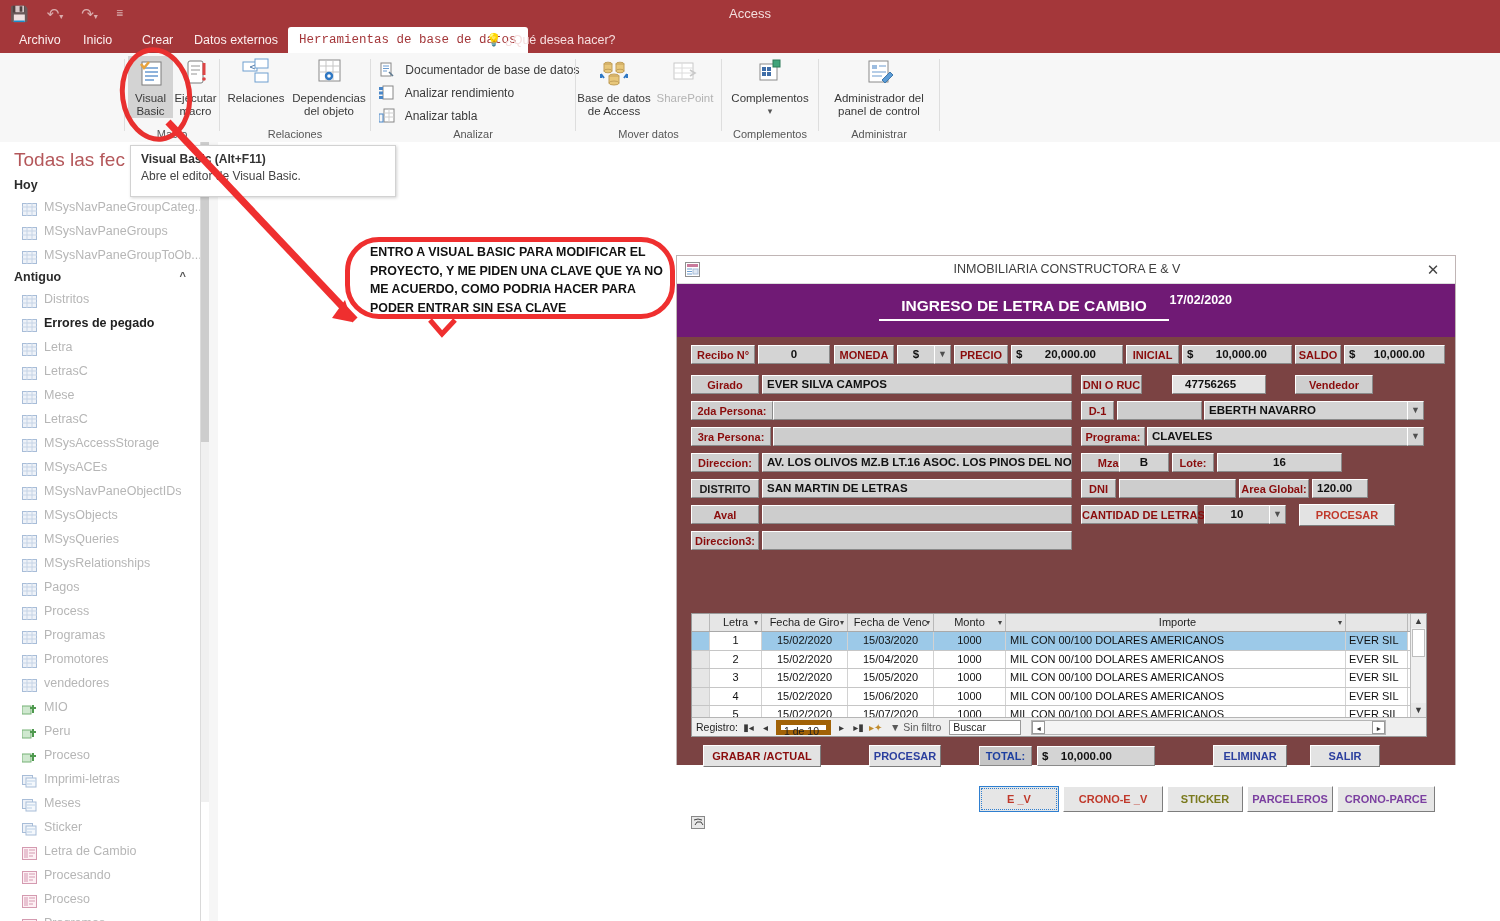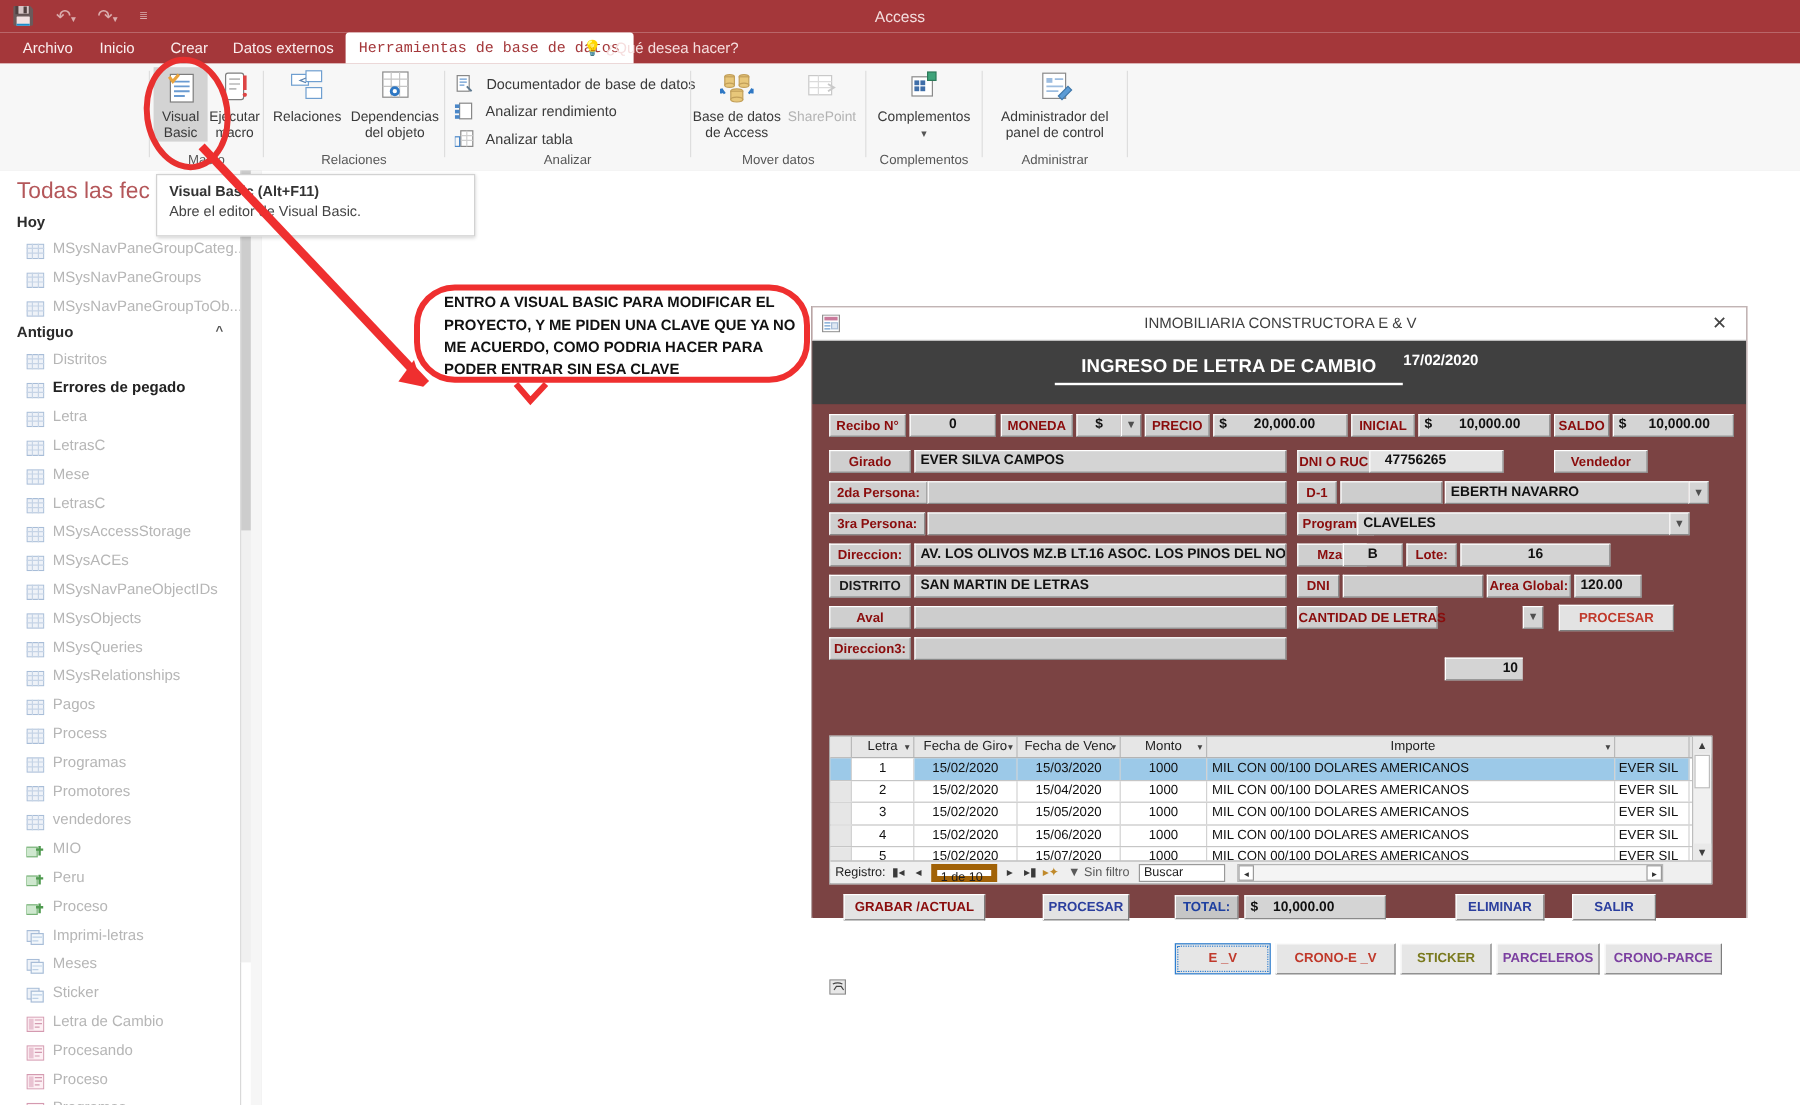--- a/index.html
+++ b/index.html
@@ -124,21 +124,21 @@
   .fw-ico{position:absolute;left:8px;top:6px;width:15px;height:15px;}
   .fw-cap{
     position:absolute;left:0;top:0;width:780px;height:27px;line-height:27px;text-align:center;
     font-size:12.5px;color:#3e3e3e;
   }
   .fw-close{
     position:absolute;right:8px;top:0;width:28px;height:27px;line-height:27px;text-align:center;
     font-size:15px;color:#444;cursor:default;
   }
   .fw-head{
-    position:relative;height:53px;background:#404040;
+    position:relative;height:53px;background:#701a75;
   }
   .fw-head-title{
     position:absolute;left:202px;top:13px;width:290px;text-align:center;
     color:#ffffff;font-size:15.5px;font-weight:bold;padding-bottom:4px;
     border-bottom:2px solid #ffffff;
   }
   .fw-date{
     position:absolute;right:223px;top:9px;color:#ffffff;font-size:12.5px;font-weight:bold;
   }
   .fw-body{position:relative;height:428px;background:#7b4343;}
@@ -648,49 +648,49 @@
     <div class="lbl" style="left:14px;top:116px;width:68px;">Direccion:</div>
     <div class="fld" style="left:85px;top:116px;width:310px;">AV. LOS OLIVOS MZ.B LT.16 ASOC. LOS PINOS DEL NOR</div>
     <div class="lbl dark" style="left:14px;top:142px;width:68px;">DISTRITO</div>
     <div class="fld" style="left:85px;top:142px;width:310px;">SAN MARTIN DE LETRAS</div>
     <div class="lbl" style="left:14px;top:168px;width:68px;">Aval</div>
     <div class="fld empty" style="left:85px;top:168px;width:310px;"></div>
     <div class="lbl" style="left:14px;top:194px;width:68px;">Direccion3:</div>
     <div class="fld empty" style="left:85px;top:194px;width:310px;"></div>
 
     <div class="lbl" style="left:404px;top:38px;width:61px;">DNI O RUC</div>
-    <div class="fld light" style="left:464px;top:38px;width:112px;padding-left:12px;">47756265</div>
+    <div class="fld light" style="left:495px;top:38px;width:94px;padding-left:12px;">47756265</div>
     <div class="lbl" style="left:618px;top:38px;width:78px;">Vendedor</div>
 
     <div class="lbl" style="left:404px;top:64px;width:33px;">D-1</div>
     <div class="fld empty" style="left:440px;top:64px;width:85px;"></div>
     <div class="combo" style="left:527px;top:64px;width:220px;">
       <div class="box">EBERTH NAVARRO</div>
       <div class="arw">▼</div>
     </div>
 
     <div class="lbl" style="left:404px;top:90px;width:64px;">Programa:</div>
-    <div class="combo" style="left:454px;top:90px;width:277px;">
+    <div class="combo" style="left:470px;top:90px;width:277px;">
       <div class="box">CLAVELES</div>
       <div class="arw">▼</div>
     </div>
 
     <div class="lbl" style="left:404px;top:116px;width:58px;">Mza:</div>
     <div class="fld ctr" style="left:442px;top:116px;width:50px;">B</div>
     <div class="lbl" style="left:495px;top:116px;width:42px;">Lote:</div>
     <div class="fld ctr" style="left:540px;top:116px;width:125px;">16</div>
 
     <div class="lbl" style="left:404px;top:142px;width:35px;">DNI</div>
     <div class="fld empty" style="left:442px;top:142px;width:117px;"></div>
     <div class="lbl" style="left:562px;top:142px;width:70px;">Area Global:</div>
     <div class="fld" style="left:635px;top:142px;width:56px;">120.00</div>
 
     <div class="lbl" style="left:404px;top:168px;width:117px;">CANTIDAD DE LETRAS</div>
     <div class="combo" style="left:527px;top:168px;width:82px;">
-      <div class="box" style="text-align:right;margin-top:43px;">10</div>
+      <div class="box" style="text-align:center;">10</div>
       <div class="arw">▼</div>
     </div>
     <div class="btn" style="left:622px;top:167px;width:96px;color:#c0392b;">PROCESAR</div>
 
     <div class="ds">
       <div class="ds-hdr">
         <div class="c-gut"></div>
         <div class="c-letra"><span>Letra</span><span class="sa">▾</span></div>
         <div class="c-giro"><span>Fecha de Giro</span><span class="sa">▾</span></div>
         <div class="c-venc"><span>Fecha de Venc</span><span class="sa">▾</span></div>

